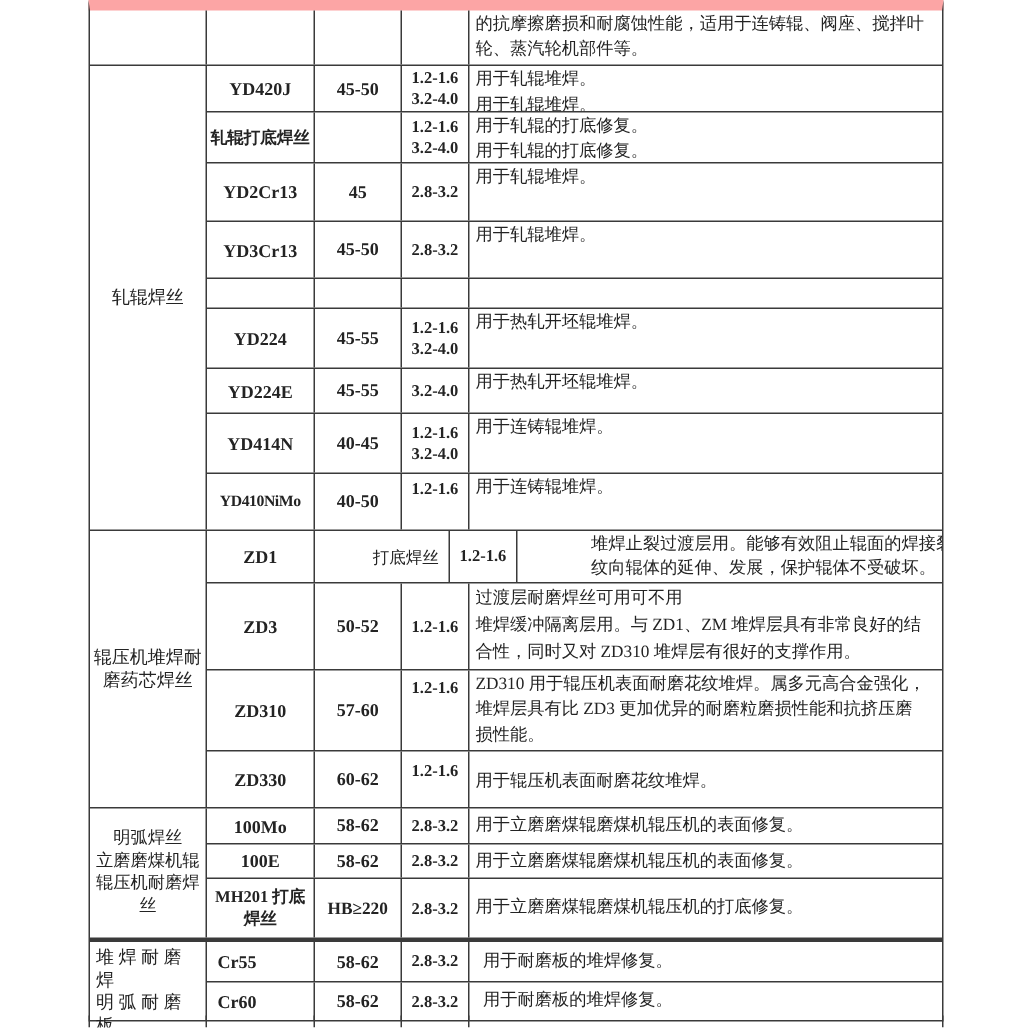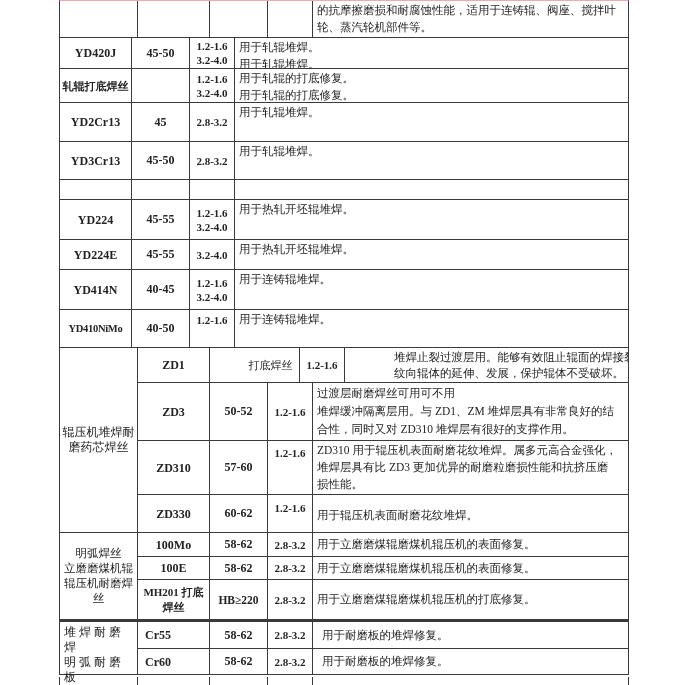--- a/index.html
+++ b/index.html
@@ -3,21 +3,21 @@
 <meta charset="utf-8">
 <style>
   html,body{margin:0;padding:0;}
   body{
     width:681px;height:685px;background:#ffffff;
     font-family:"Liberation Serif","DejaVu Serif",serif;
     color:#232323; overflow:hidden; position:relative;
   }
   .doc-table{
     position:absolute; left:59px; top:0; width:568px;
-    border-top:1px solid #fca5a5;
+    border-top:7px solid #fca5a5;
     border-left:1px solid #3a3a3a;
     border-right:1px solid #3a3a3a;
     box-sizing:content-box;
   }
   .band{display:flex; border-bottom:1px solid #3a3a3a; box-sizing:border-box;}
   .band.thick{border-top:2px solid #3a3a3a;}
   .cat-cell{
     width:78px; min-width:78px; border-right:1px solid #3a3a3a; box-sizing:border-box;
     display:flex; flex-direction:column; align-items:center; justify-content:center;
     font-size:12px; line-height:15px; text-align:center;
@@ -63,20 +63,23 @@
         <div class="cell c-dia"></div>
         <div class="cell c-desc">
           <div class="dline">的抗摩擦磨损和耐腐蚀性能，适用于连铸辊、阀座、搅拌叶</div>
           <div class="dline">轮、蒸汽轮机部件等。</div>
         </div>
       </div>
     </div>
   </div>
 
   <div class="band" style="height:310px">
+    <div class="cat-cell">
+      <div>轧辊焊丝</div>
+    </div>
     <div class="rows">
       <div class="row" style="height:31px">
         <div class="cell c-model">YD420J</div>
         <div class="cell c-hard">45-50</div>
         <div class="cell c-dia">
           <div>1.2-1.6</div>
           <div>3.2-4.0</div>
         </div>
         <div class="cell c-desc">
           <div class="dline">用于轧辊堆焊。</div>

